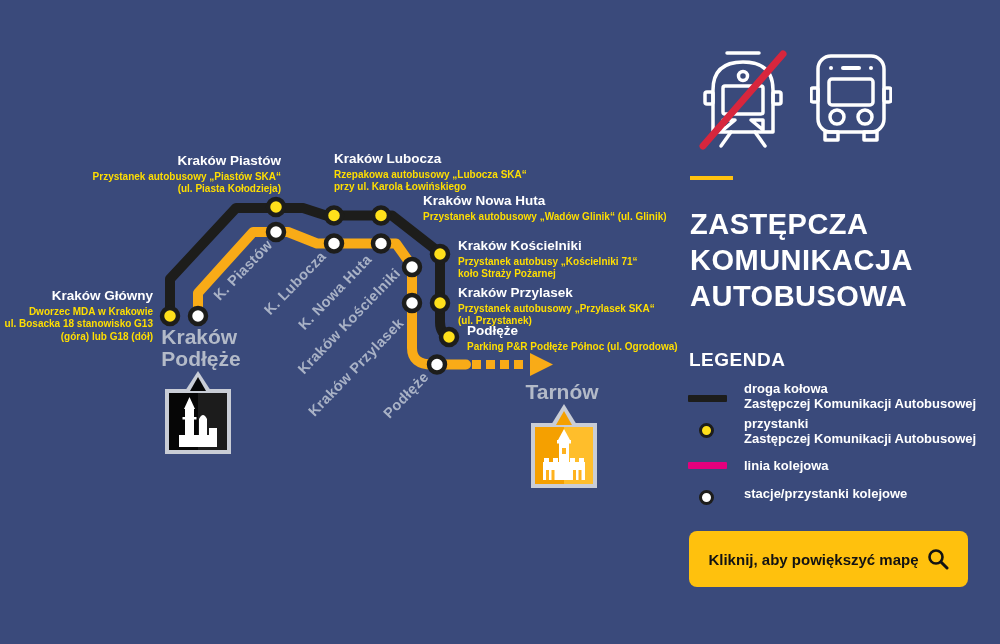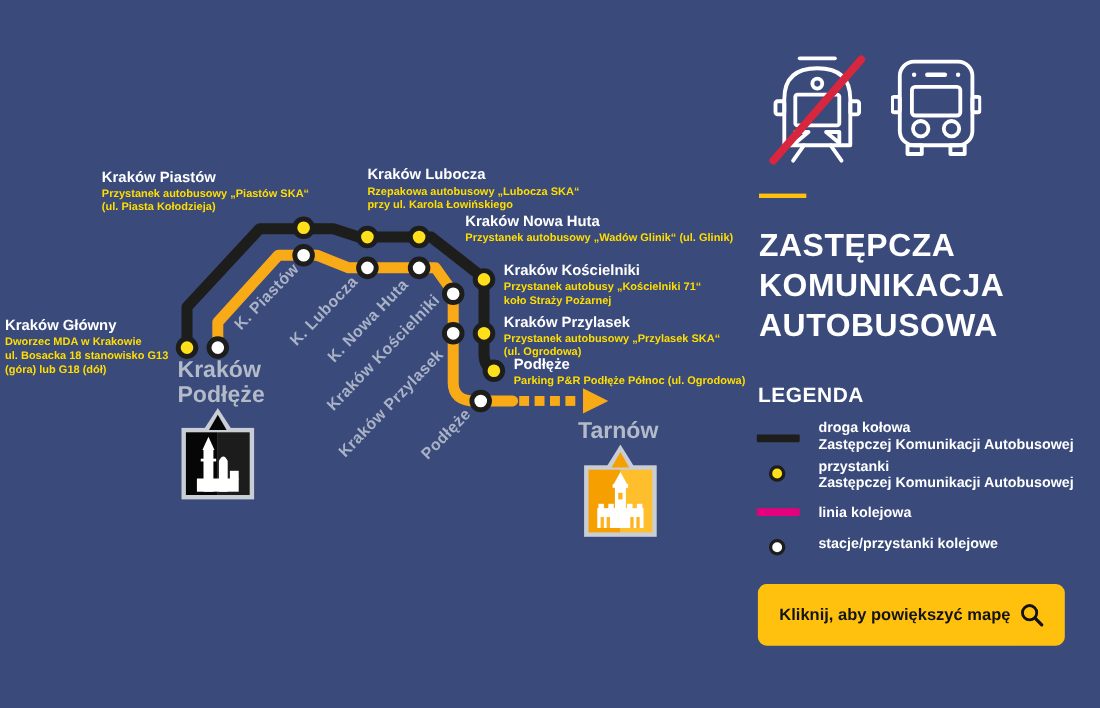--- a/index.html
+++ b/index.html
@@ -1,21 +1,21 @@
 <!DOCTYPE html>
 <html><head>
 <meta charset="utf-8">
 <style>
   html,body{margin:0;padding:0;background:#2e3d66;}
   .stage{position:relative;width:1000px;height:644px;background:#3A4A7B;overflow:hidden;
          font-family:"Liberation Sans",sans-serif;}
   .abs{position:absolute;}
   
   .st-block{position:absolute;white-space:nowrap;}
-  .st-block.right{}
+  .st-block.right{text-align:right;}
   .st-head{font-weight:700;color:#ffffff;font-size:13.5px;line-height:1.15;margin-bottom:2px;}
   .st-sub{font-weight:700;color:#FFDE00;font-size:10px;line-height:1.28;}
   
   .track-label{position:absolute;color:#A9B2C6;font-weight:700;font-size:14.5px;white-space:nowrap;
                transform:translate(-50%,-50%) rotate(-46deg);letter-spacing:.4px;}
   
   .city{position:absolute;color:#B3BAC8;font-weight:700;font-size:21px;line-height:22px;
         transform:translateX(-50%);white-space:nowrap;}
   
   .title-line{color:#ffffff;font-weight:800;font-size:29px;line-height:36px;letter-spacing:.5px;}
@@ -89,21 +89,21 @@
 
   <div class="st-block" style="left:458px;top:238px">
     <div class="st-head">Kraków Kościelniki</div>
     <div class="st-sub">Przystanek autobusy „Kościelniki 71“</div>
     <div class="st-sub">koło Straży Pożarnej</div>
   </div>
 
   <div class="st-block" style="left:458px;top:285px">
     <div class="st-head">Kraków Przylasek</div>
     <div class="st-sub">Przystanek autobusowy „Przylasek SKA“</div>
-    <div class="st-sub">(ul. Ogrodowa)</div>
+    <div class="st-sub">(ul. Przystanek)</div>
   </div>
 
   <div class="st-block" style="left:467px;top:323px">
     <div class="st-head">Podłęże</div>
     <div class="st-sub">Parking P&amp;R Podłęże Północ (ul. Ogrodowa)</div>
   </div>
 
   <div class="st-block right" style="right:847px;top:288px">
     <div class="st-head">Kraków Główny</div>
     <div class="st-sub">Dworzec MDA w Krakowie</div>

